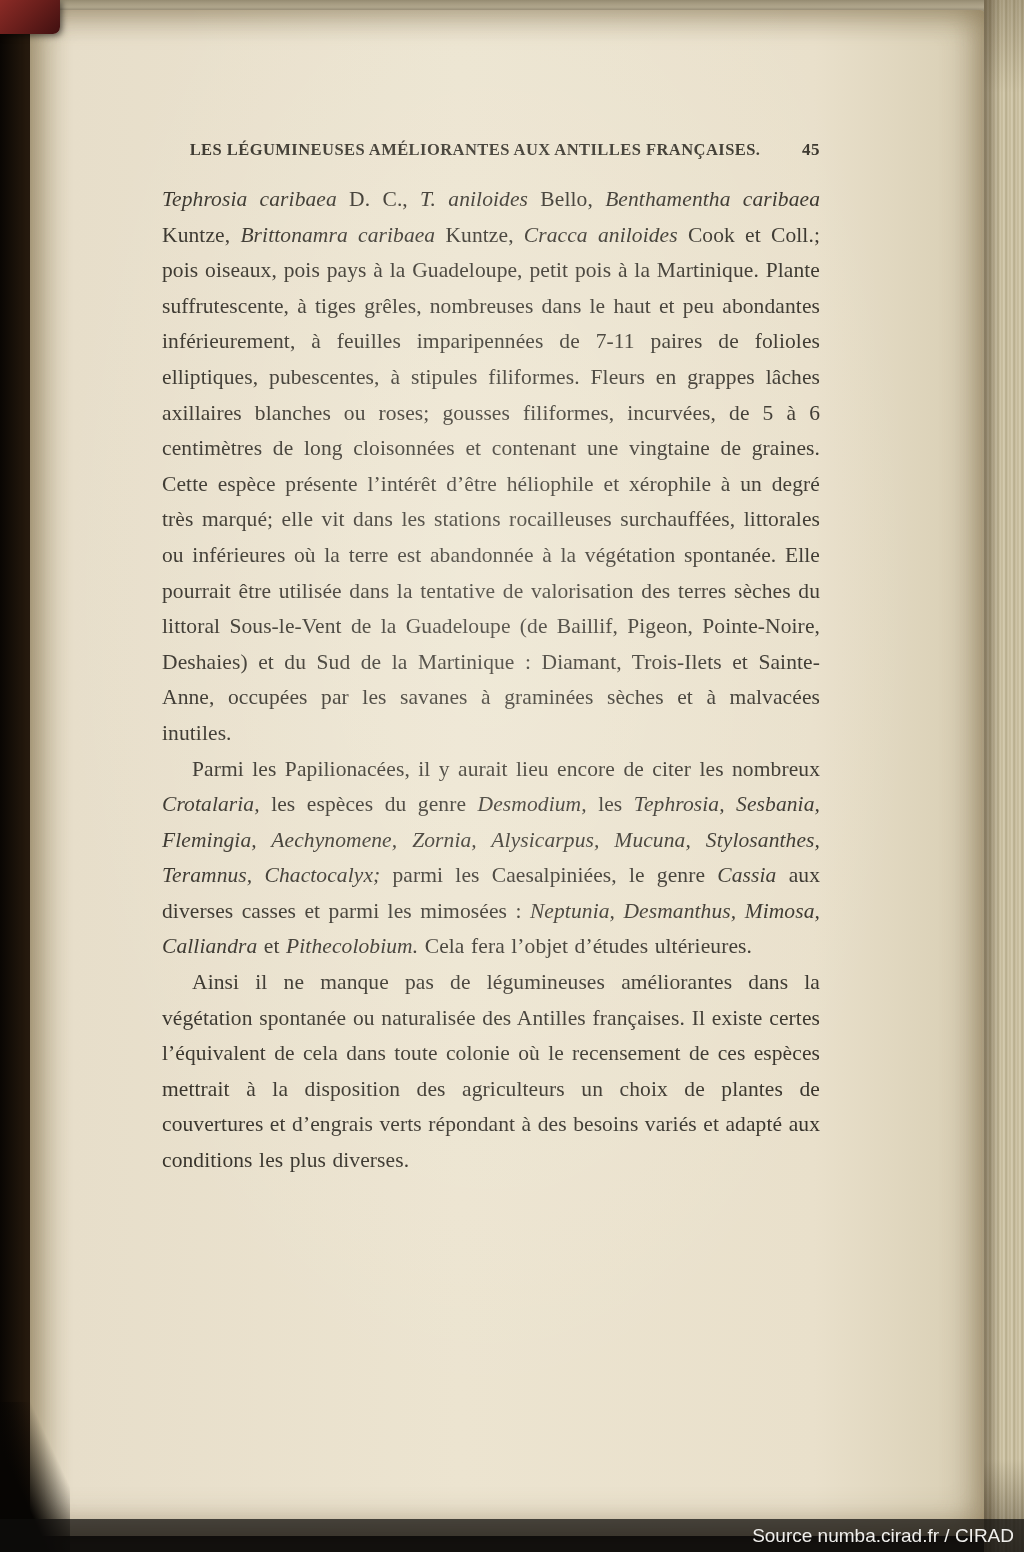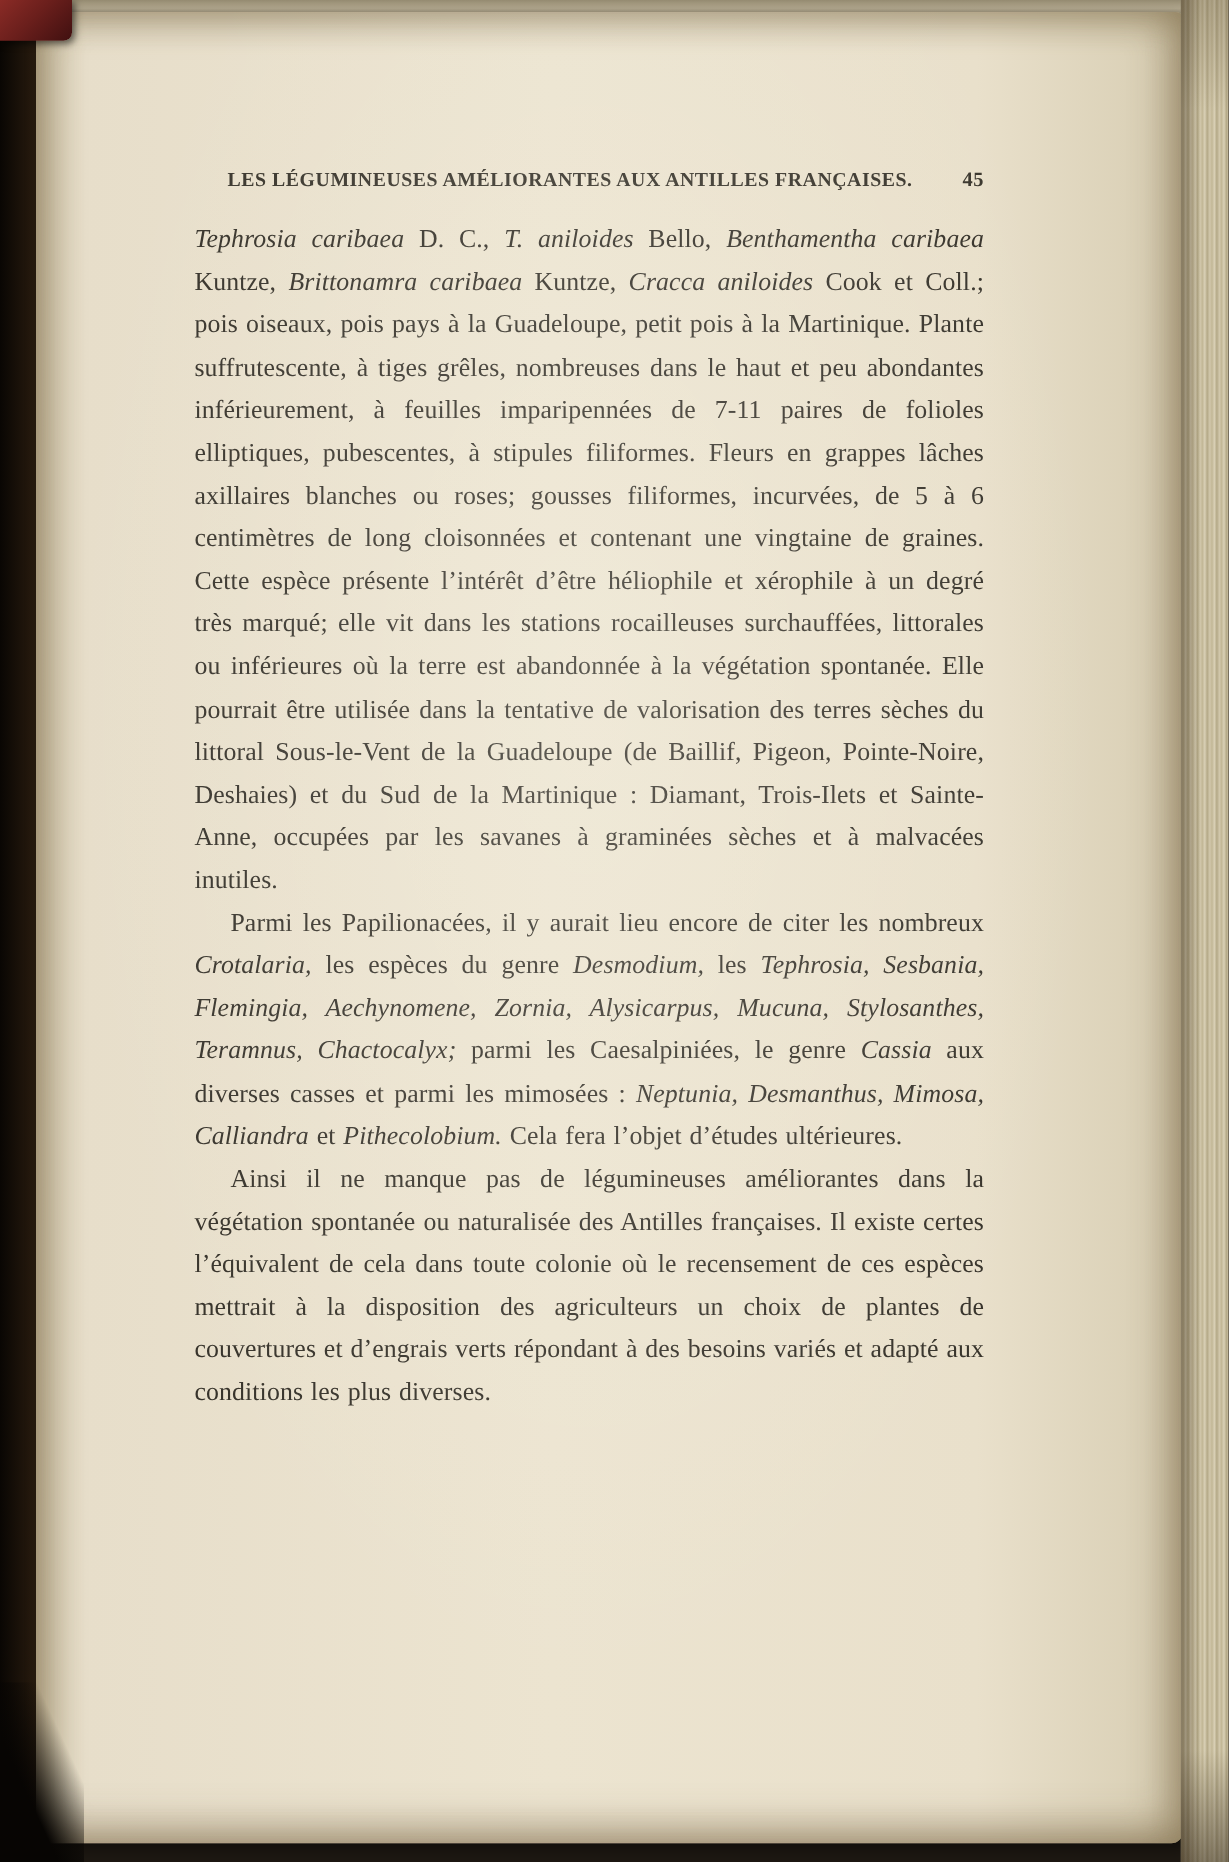--- a/index.html
+++ b/index.html
@@ -103,14 +103,17 @@
       <div>
           <p class="para"><span class="it">Tephrosia caribaea</span><span> D. C., </span><span class="it">T. aniloides</span><span> Bello, </span><span class="it">Benthamentha caribaea</span><span> Kuntze, </span><span class="it">Brittonamra caribaea</span><span> Kuntze, </span><span class="it">Cracca aniloides</span><span> Cook et Coll.; pois oiseaux, pois pays à la Guadeloupe, petit pois à la Martinique. Plante suffrutescente, à tiges grêles, nombreuses dans le haut et peu abondantes inférieurement, à feuilles imparipennées de 7-11 paires de folioles elliptiques, pubescentes, à stipules filiformes. Fleurs en grappes lâches axillaires blanches ou roses; gousses filiformes, incurvées, de 5 à 6 centimètres de long cloisonnées et contenant une vingtaine de graines. Cette espèce présente l’intérêt d’être héliophile et xérophile à un degré très marqué; elle vit dans les stations rocailleuses surchauffées, littorales ou inférieures où la terre est abandonnée à la végétation spontanée. Elle pourrait être utilisée dans la tentative de valorisation des terres sèches du littoral Sous-le-Vent de la Guadeloupe (de Baillif, Pigeon, Pointe-Noire, Deshaies) et du Sud de la Martinique : Diamant, Trois-Ilets et Sainte-Anne, occupées par les savanes à graminées sèches et à malvacées inutiles.</span></p>
           <p class="para indent"><span>Parmi les Papilionacées, il y aurait lieu encore de citer les nombreux </span><span class="it">Crotalaria,</span><span> les espèces du genre </span><span class="it">Desmodium,</span><span> les </span><span class="it">Tephrosia, Sesbania, Flemingia, Aechynomene, Zornia, Alysicarpus, Mucuna, Stylosanthes, Teramnus, Chactocalyx;</span><span> parmi les Caesalpiniées, le genre </span><span class="it">Cassia</span><span> aux diverses casses et parmi les mimosées : </span><span class="it">Neptunia, Desmanthus, Mimosa, Calliandra</span><span> et </span><span class="it">Pithecolobium.</span><span> Cela fera l’objet d’études ultérieures.</span></p>
           <p class="para indent"><span>Ainsi il ne manque pas de légumineuses améliorantes dans la végétation spontanée ou naturalisée des Antilles françaises. Il existe certes l’équivalent de cela dans toute colonie où le recensement de ces espèces mettrait à la disposition des agriculteurs un choix de plantes de couvertures et d’engrais verts répondant à des besoins variés et adapté aux conditions les plus diverses.</span></p>
         </div>
     </div>
   </div>
 
   <div class="spine-bottom"></div>
 
+  <div class="credit-bar">
+    <span>Source numba.cirad.fr / CIRAD</span>
+  </div>
 
 </div>
 
 </body></html>

